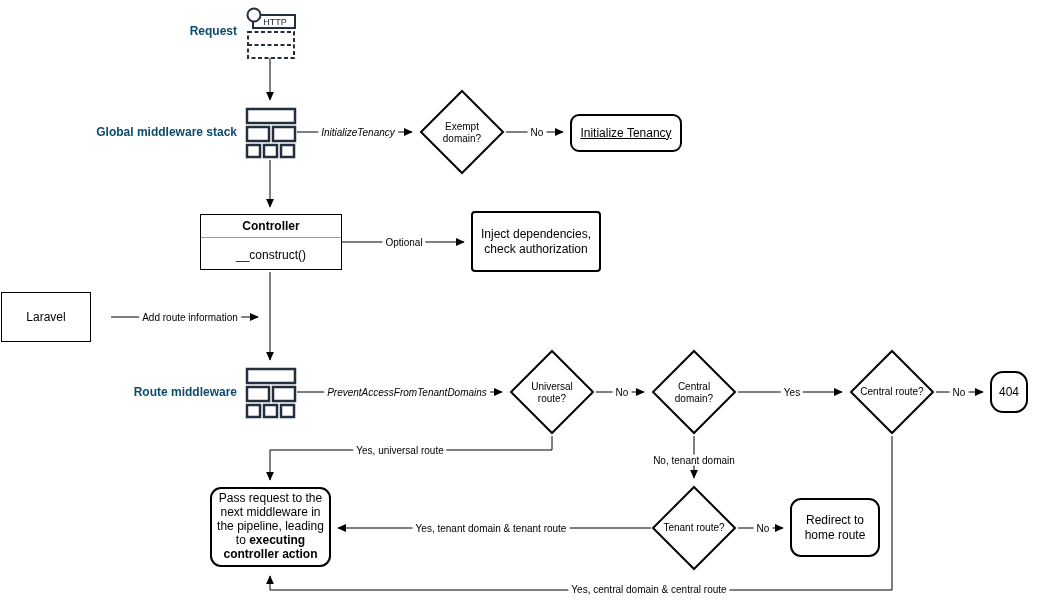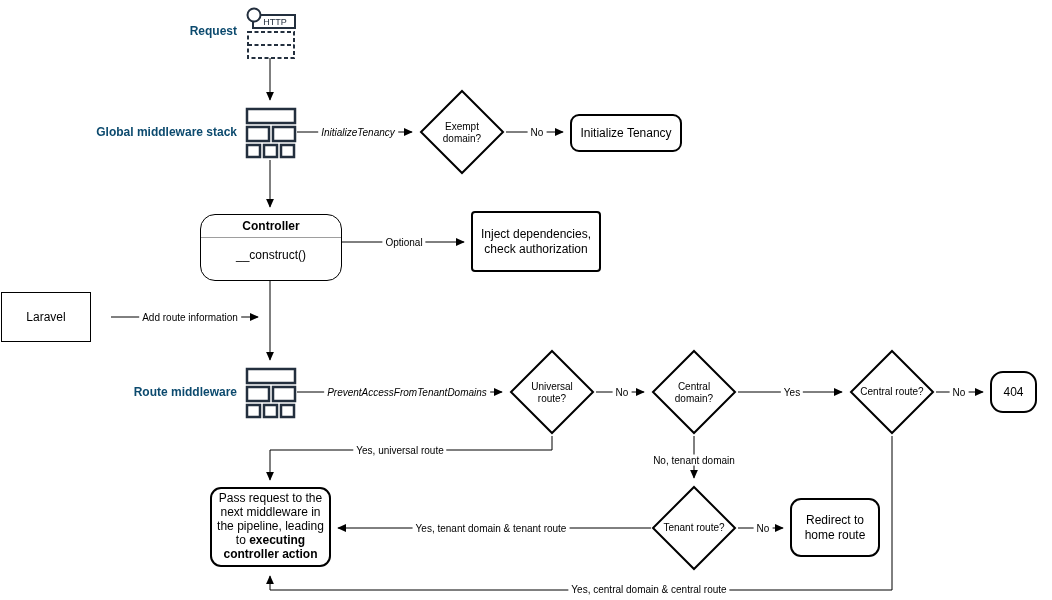--- a/index.html
+++ b/index.html
@@ -97,23 +97,23 @@
   </svg>
   <div class="seclbl" style="right:815px;top:132px;">Global middleware stack</div>
 
   <div class="diamond" style="left:419px;top:89px;">
     <svg width="86" height="86">
         <polygon points="43,2 84,43 43,84 2,43" fill="#fff" stroke="#000" stroke-width="2"></polygon>
       </svg>
     <div class="dlabel">Exempt domain?</div>
   </div>
 
-  <div class="node rbox" style="left:570px;top:114px;width:112px;height:38px;border-radius:9px;">Initialize Tenancy</div>
+  <div class="node rbox" style="left:570px;top:114px;width:112px;height:38px;border-radius:9px;text-decoration:underline;">Initialize Tenancy</div>
 
-  <div class="node uml" style="left:200px;top:214px;width:142px;height:67px;border-radius:15px;">
+  <div class="node uml" style="left:200px;top:214px;width:142px;height:56px;">
     <div class="uml-head">Controller</div>
     <div class="uml-body">__construct()</div>
   </div>
 
   <div class="node rbox" style="left:471px;top:211px;width:130px;height:61px;border-radius:4px;">Inject dependencies, check authorization</div>
 
   <div class="node sqbox" style="left:1px;top:292px;width:90px;height:50px;">Laravel</div>
 
   <svg class="icon" style="left:245px;top:367px;" width="52" height="52" viewBox="0 0 52 52">
     <g fill="#fff" stroke="#232F3E" stroke-width="2.5">
@@ -141,21 +141,21 @@
     <div class="dlabel">Central domain?</div>
   </div>
 
   <div class="diamond" style="left:849px;top:349px;">
     <svg width="86" height="86">
         <polygon points="43,2 84,43 43,84 2,43" fill="#fff" stroke="#000" stroke-width="2"></polygon>
       </svg>
     <div class="dlabel">Central route?</div>
   </div>
 
-  <div class="node rbox" style="left:990px;top:371px;width:47px;height:42px;border-radius:13px;">404</div>
+  <div class="node rbox" style="left:990px;top:371px;width:38px;height:42px;border-radius:13px;">404</div>
 
   <div class="node rbox" style="left:210px;top:487px;width:121px;height:80px;border-radius:11px;">
     <div class="passtxt"><span>Pass request to the next middleware in the pipeline, leading to </span><strong>executing controller action</strong></div>
   </div>
 
   <div class="diamond" style="left:651px;top:485px;">
     <svg width="86" height="86">
         <polygon points="43,2 84,43 43,84 2,43" fill="#fff" stroke="#000" stroke-width="2"></polygon>
       </svg>
     <div class="dlabel">Tenant route?</div>

